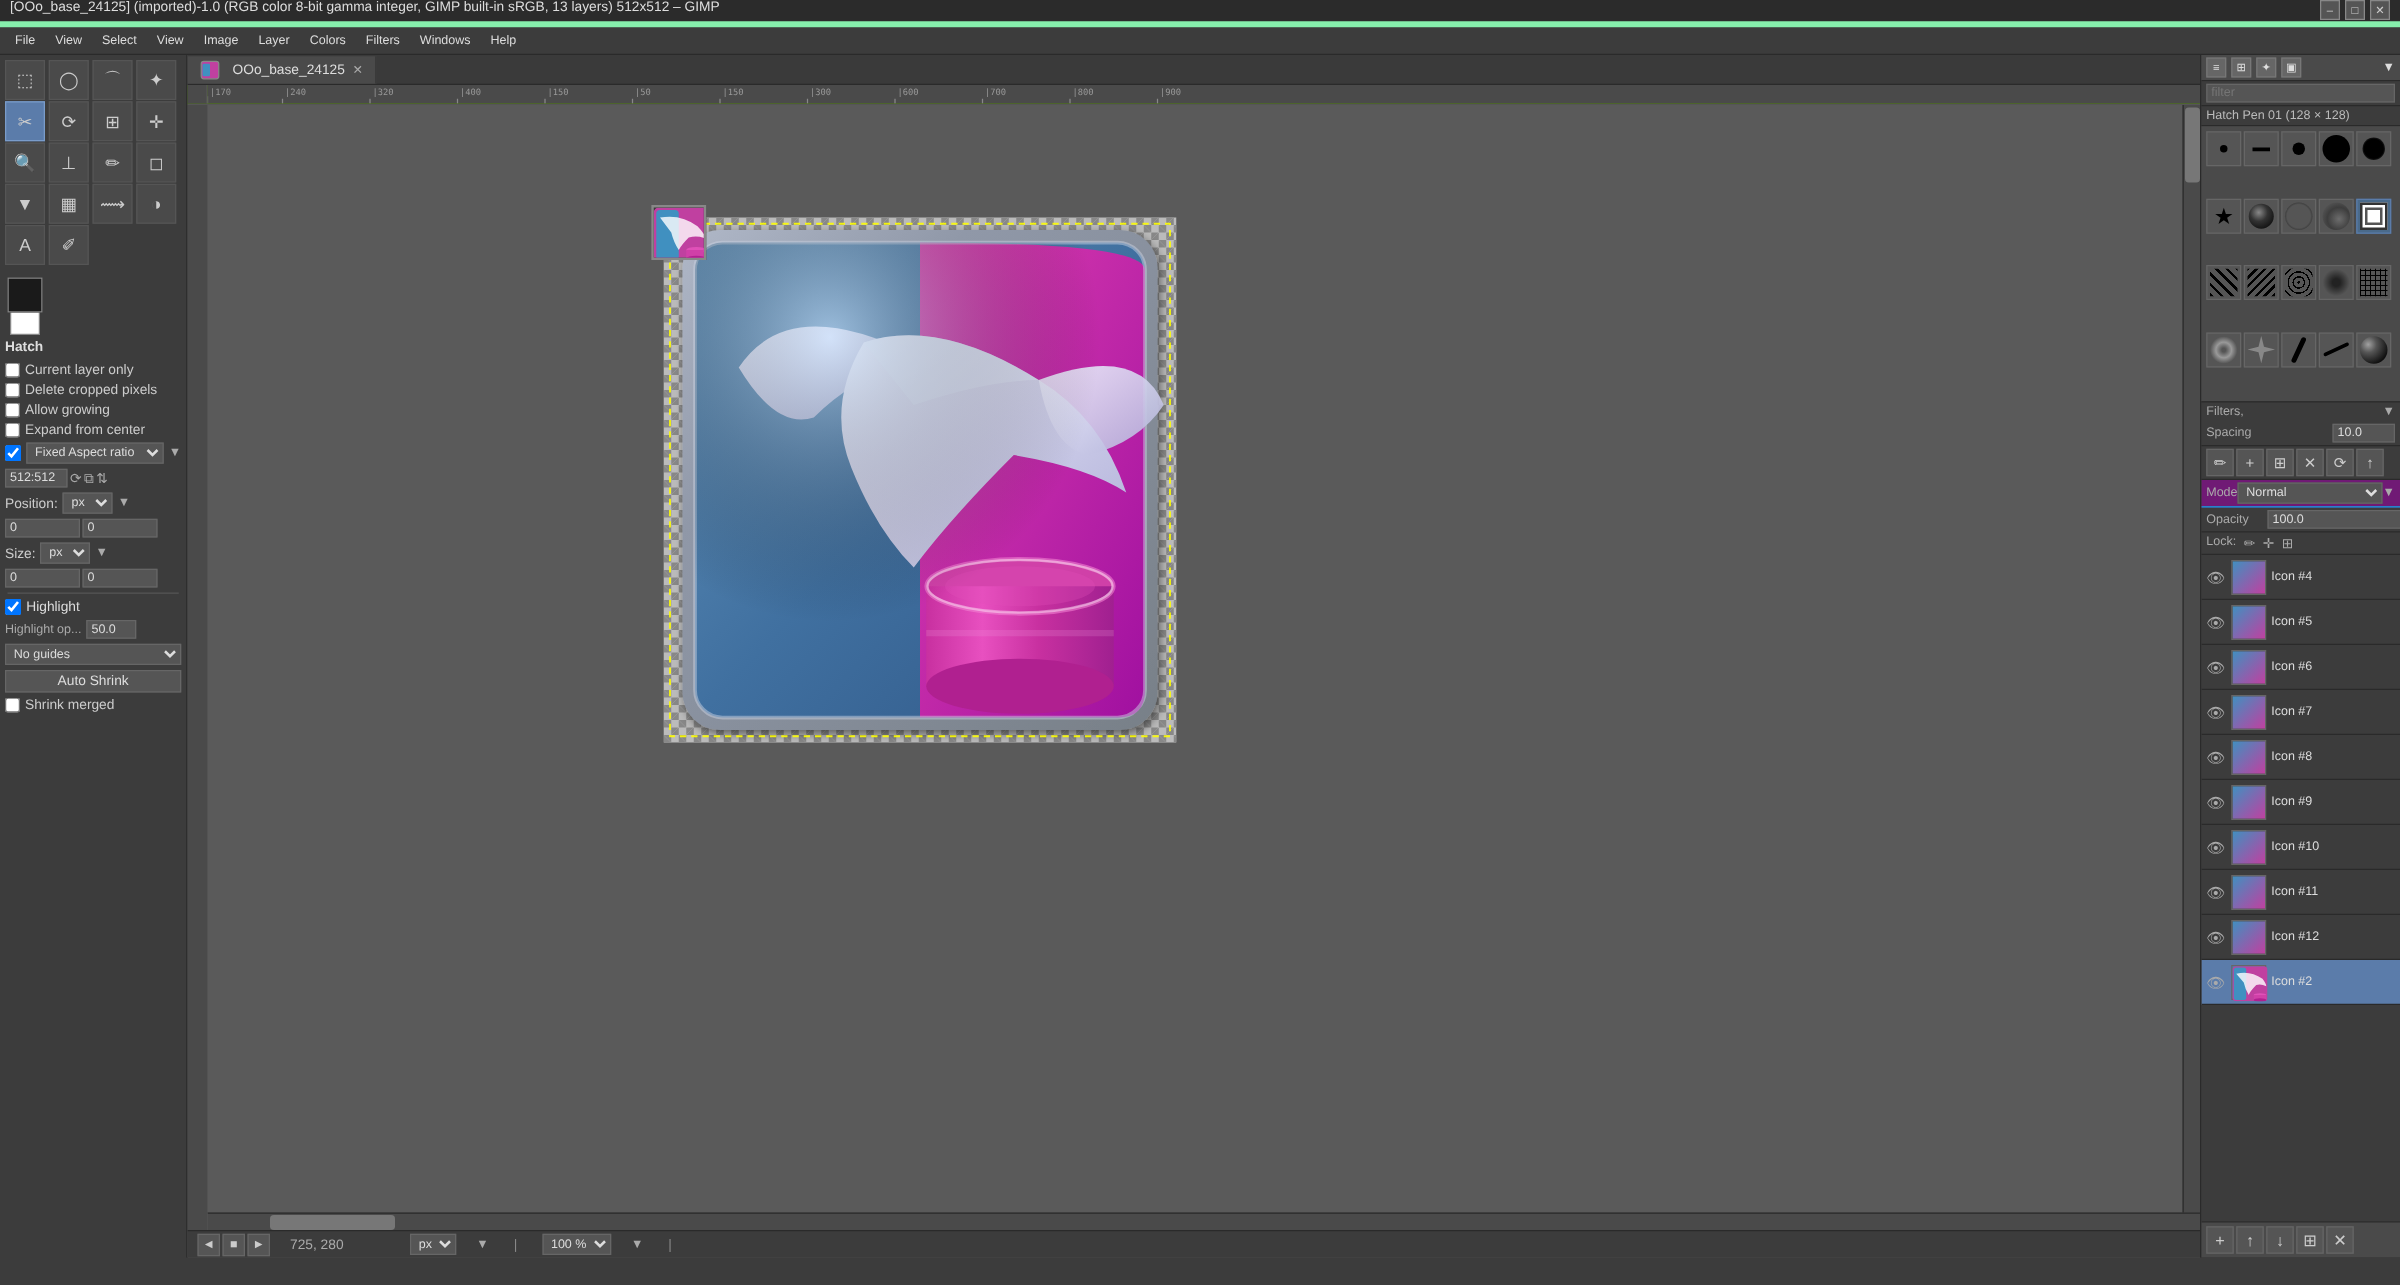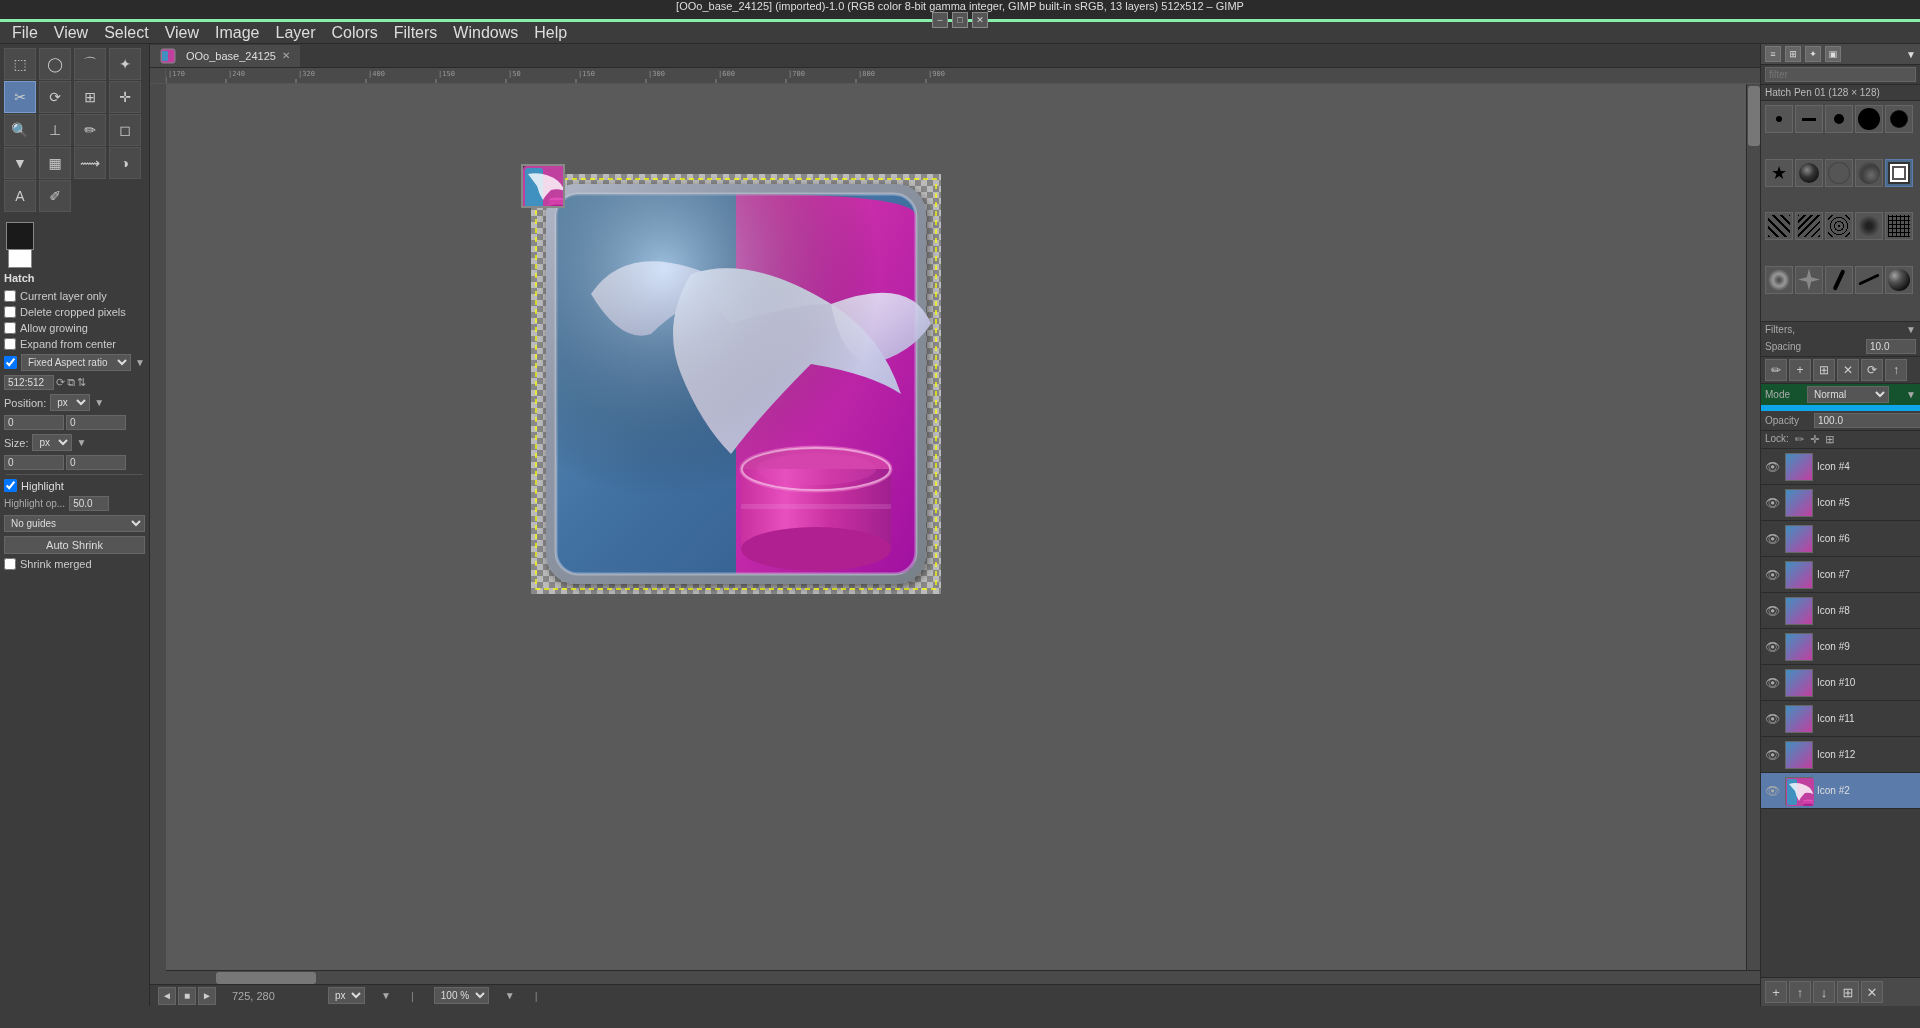--- a/index.html
+++ b/index.html
@@ -13,25 +13,23 @@
       overflow: hidden;
       user-select: none;
     }
 
     
     #titlebar {
       width: 100%;
       height: 22px;
       background: #2b2b2b;
       display: flex;
-      align-items: center;
       justify-content: space-between;
       padding: 0 8px;
-      border-bottom: 3px solid #86efac;
-      flex-direction: column;
+      border-bottom: 5px solid #86efac;
     }
     #titlebar-controls { display: flex; gap: 4px; }
     .title-btn {
       width: 16px; height: 16px;
       background: #555;
       border: 1px solid #888;
       color: #ccc;
       font-size: 9px;
       display: flex; align-items: center; justify-content: center;
       cursor: pointer;
@@ -43,21 +41,21 @@
       height: 22px;
       background: #3c3c3c;
       display: flex;
       align-items: center;
       padding: 0 4px;
       border-bottom: 1px solid #2a2a2a;
     }
     .menu-item {
       padding: 2px 8px;
       color: #ddd;
-      font-size: 16px;
+      font-size: 10px;
       cursor: pointer;
     }
 
     
     #main-layout {
       display: flex;
       width: 100%;
       height: calc(1028px - 44px - 22px);
     }
 
@@ -438,24 +436,24 @@
     
     #layers-panel {
       flex: 1;
       display: flex;
       flex-direction: column;
       overflow: hidden;
     }
     .layers-header {
       display: flex;
       align-items: center;
-      background: #14532d;
+      background: #701a75;
       padding: 2px 4px;
-      border-bottom: 6px solid #0ea5e9;
-      gap: 17px;
+      border-bottom: 1px solid #0ea5e9;
+      gap: 0;
     }
     .mode-label { font-size: 10px; color: #aaa; }
     .mode-select {
       background: #555;
       border: 1px solid #666;
       color: #ddd;
       font-size: 10px;
       padding: 1px 2px;
       flex: 1;
     }

